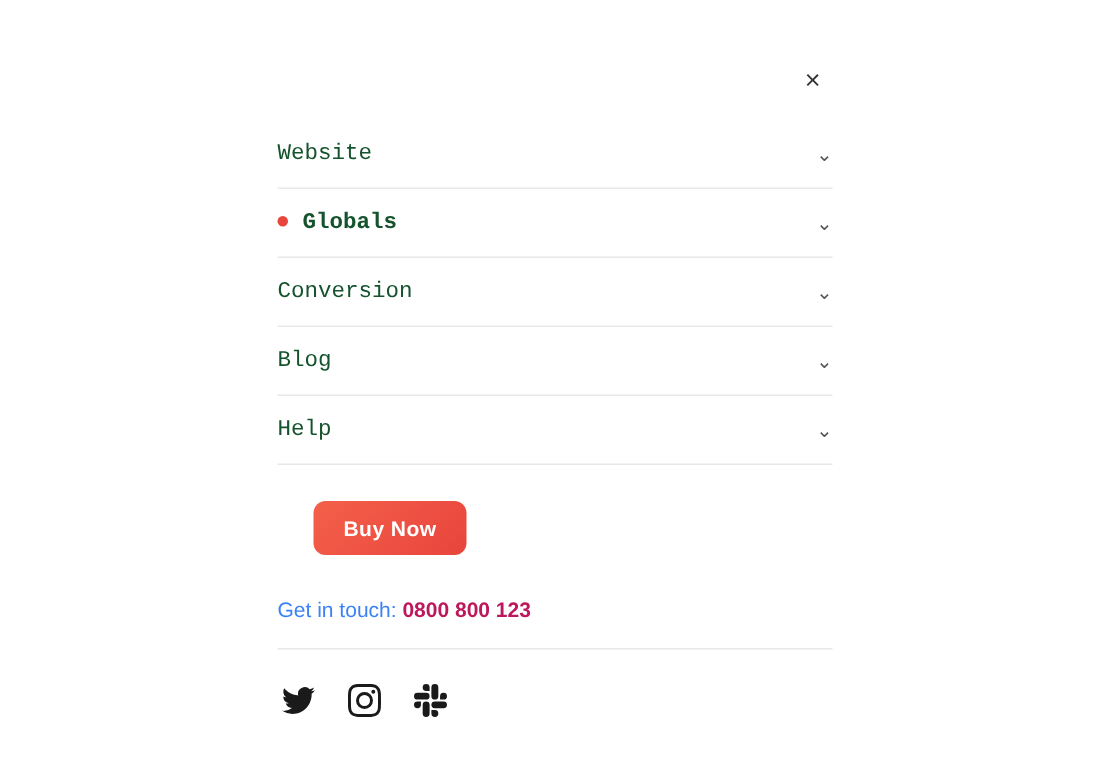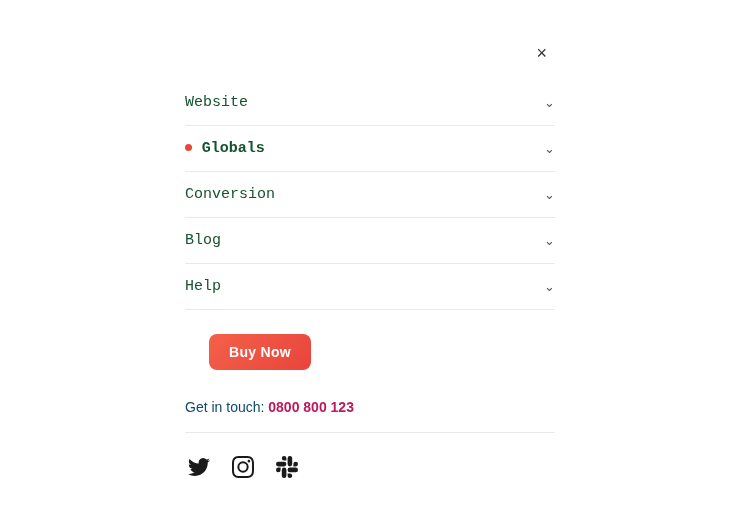--- a/index.html
+++ b/index.html
@@ -102,21 +102,21 @@
     }
 
     .contact-section {
       margin-top: 28px;
       padding-bottom: 16px;
       border-bottom: 1px solid #e8e8e8;
     }
 
     .contact-text {
       font-size: 14px;
-      color: #0c4a6e;
+      color: #3b82f6;
     }
 
     .contact-phone {
       color: #be185d;
       font-weight: 600;
       font-size: 14px;
     }
 
     .social-row {
       display: flex;

